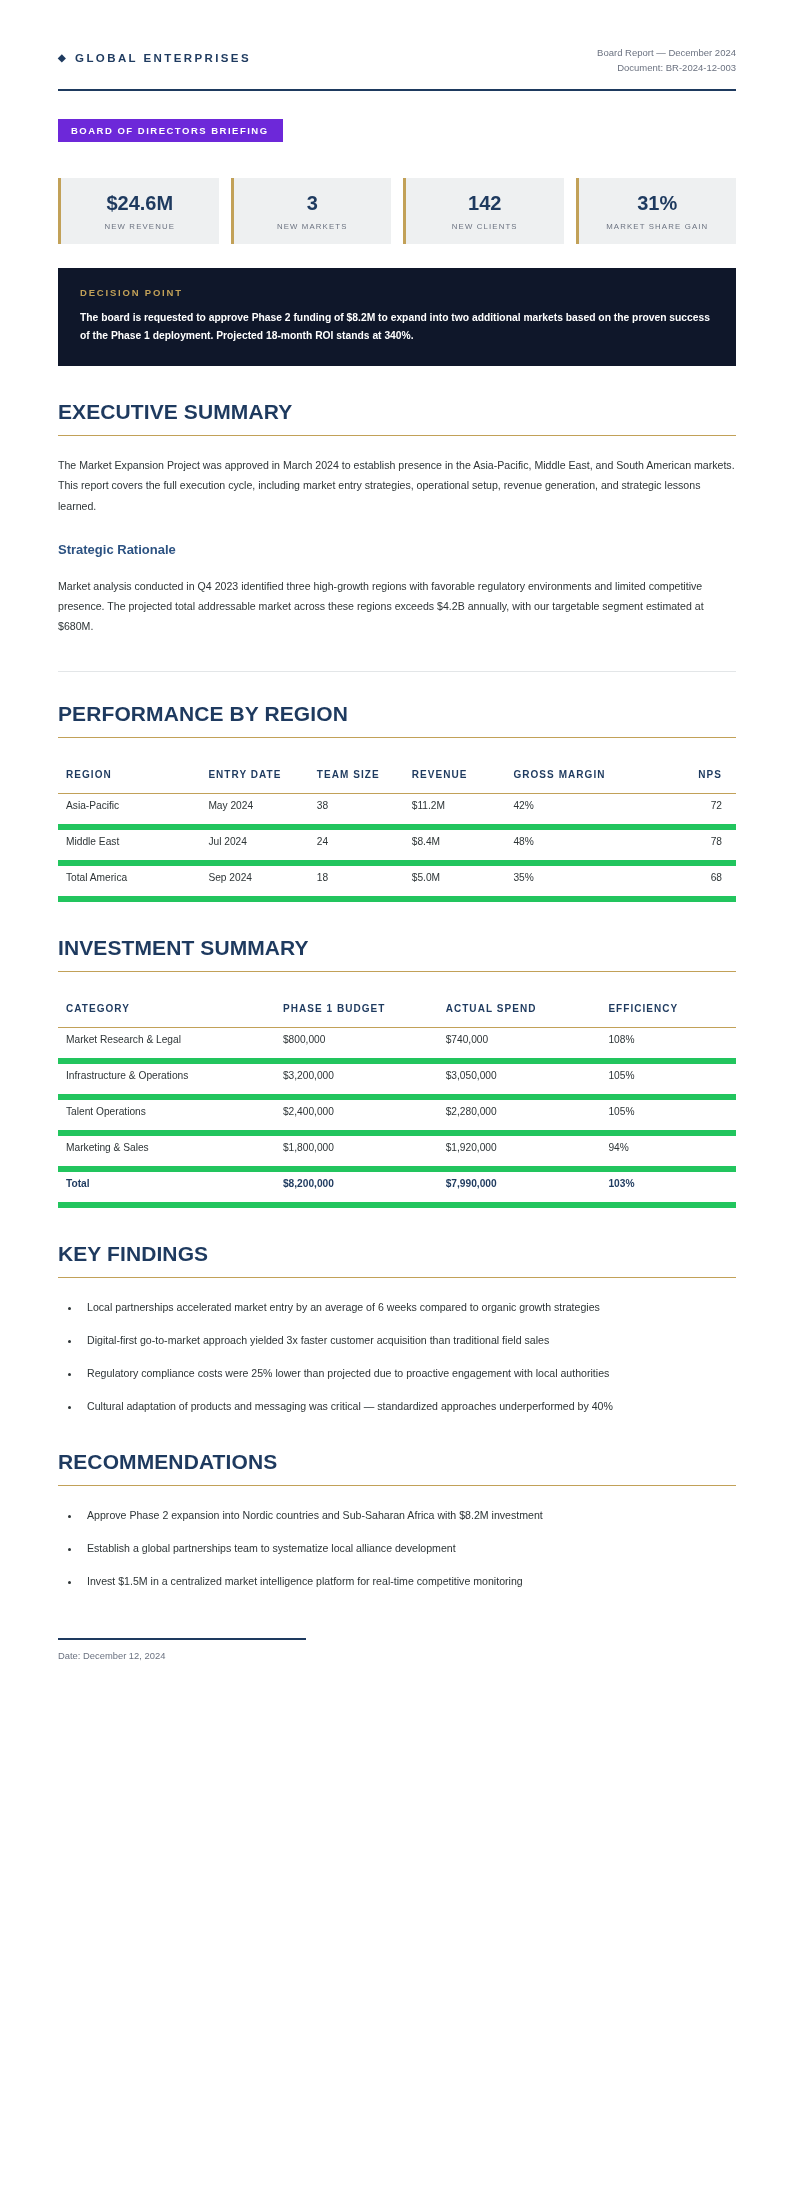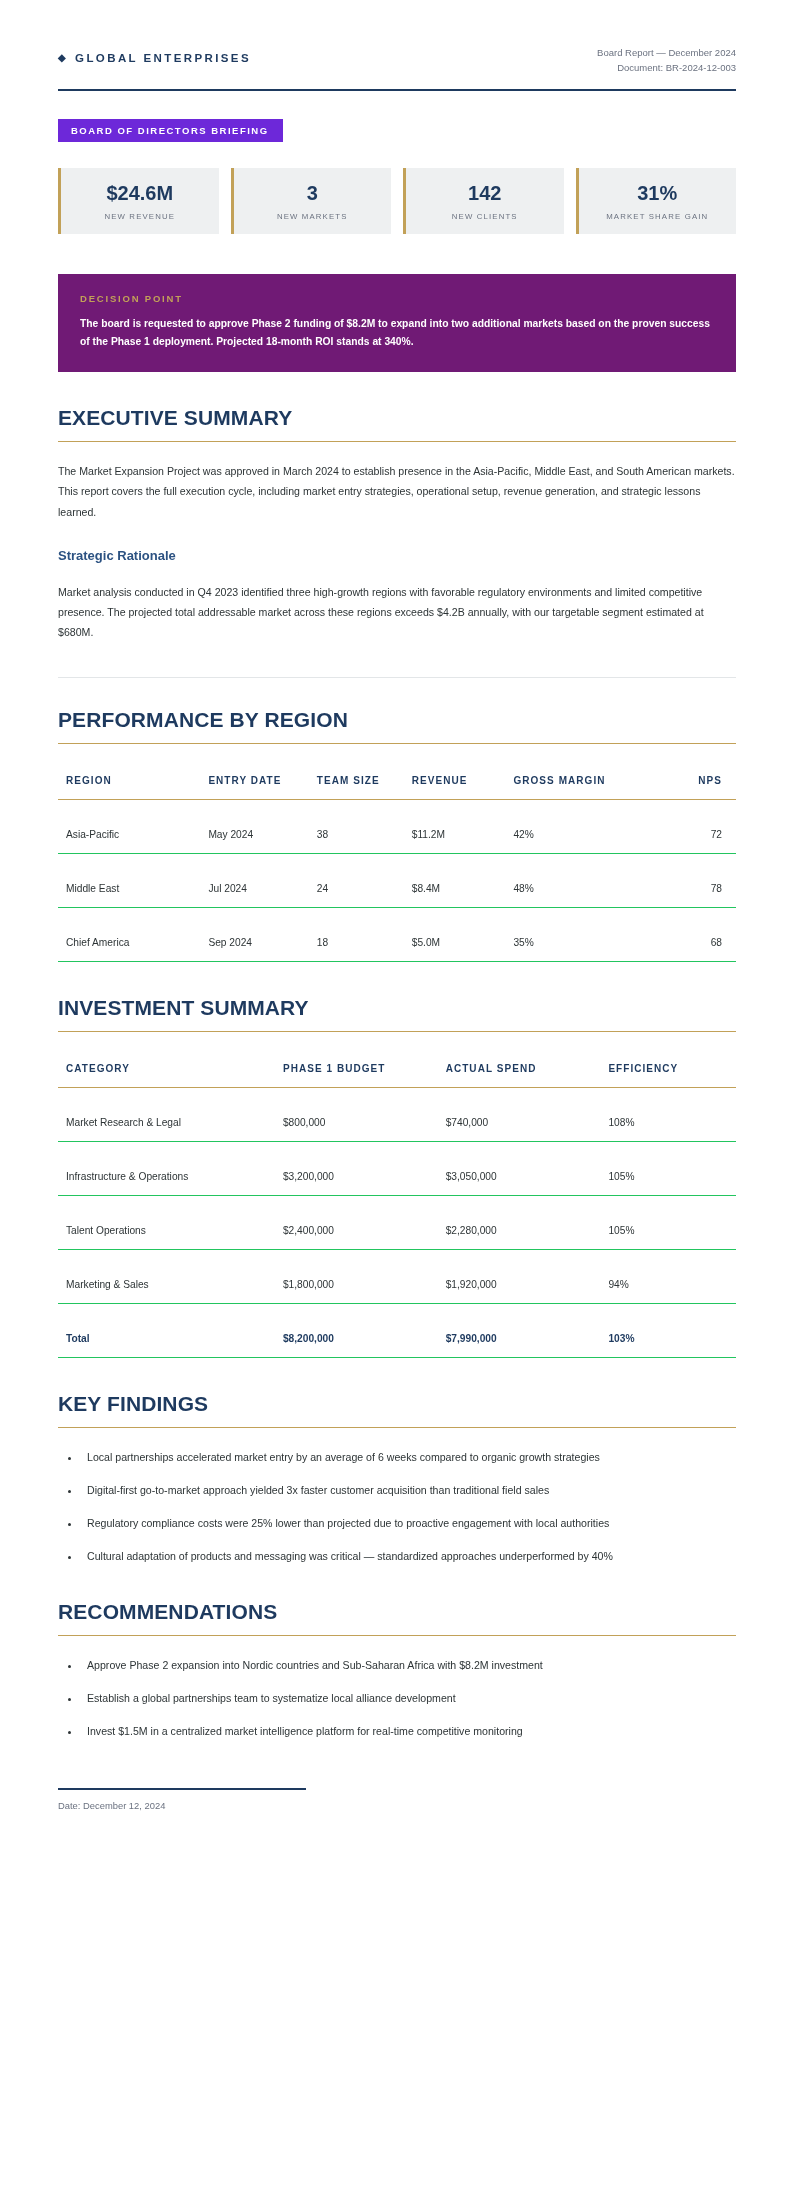--- a/index.html
+++ b/index.html
@@ -65,21 +65,21 @@
     font-weight: bold;
     color: #1e3a5f;
     letter-spacing: -0.4px;
     line-height: 1.12;
   }
 
   
   .stats {
     display: flex;
     gap: 12px;
-    margin-top: 26px;
+    margin-top: 36px;
   }
   .stat-card {
     flex: 1 1 0;
     background: #eef0f1;
     border-left: 3px solid #c2a158;
     padding: 14px 6px 13px 6px;
     text-align: center;
   }
   .stat-value {
     font-size: 20px;
@@ -90,22 +90,22 @@
   .stat-label {
     margin-top: 7px;
     font-size: 7.8px;
     letter-spacing: 1.15px;
     color: #6b7280;
     font-weight: normal;
   }
 
   
   .callout {
-    margin-top: 40px;
-    background: #701a75;
+    margin-top: 24px;
+    background: #0f172a;
     color: #ffffff;
     padding: 19px 22px 21px 22px;
   }
   .callout-title {
     font-size: 9.5px;
     font-weight: bold;
     letter-spacing: 1.8px;
     color: #c2a158;
   }
   .callout-body {
@@ -155,22 +155,22 @@
     font-weight: bold;
     letter-spacing: 1.05px;
     color: #1e3a5f;
     text-align: left;
     padding: 13px 8px 13px 8px;
     border-bottom: 1.6px solid #c2a158;
   }
   tbody td {
     font-size: 10.2px;
     color: #2d3436;
-    padding: 29px 8px 13px 8px;
-    border-bottom: 1px solid #22c55e;
+    padding: 6px 8px 13px 8px;
+    border-bottom: 6px solid #22c55e;
     text-align: left;
   }
   tbody tr.total-row td {
     font-weight: bold;
     color: #1e3a5f;
   }
   th.nps-col, td.nps-col { text-align: right; padding-right: 14px; }
 
   
   ul.bullets {
@@ -279,21 +279,21 @@
         </tr>
         <tr>
           <td>Middle East</td>
           <td>Jul 2024</td>
           <td>24</td>
           <td>$8.4M</td>
           <td>48%</td>
           <td class="nps-col">78</td>
         </tr>
         <tr>
-          <td>Chief America</td>
+          <td>Total America</td>
           <td>Sep 2024</td>
           <td>18</td>
           <td>$5.0M</td>
           <td>35%</td>
           <td class="nps-col">68</td>
         </tr>
       </tbody>
     </table>
   </div>
 

